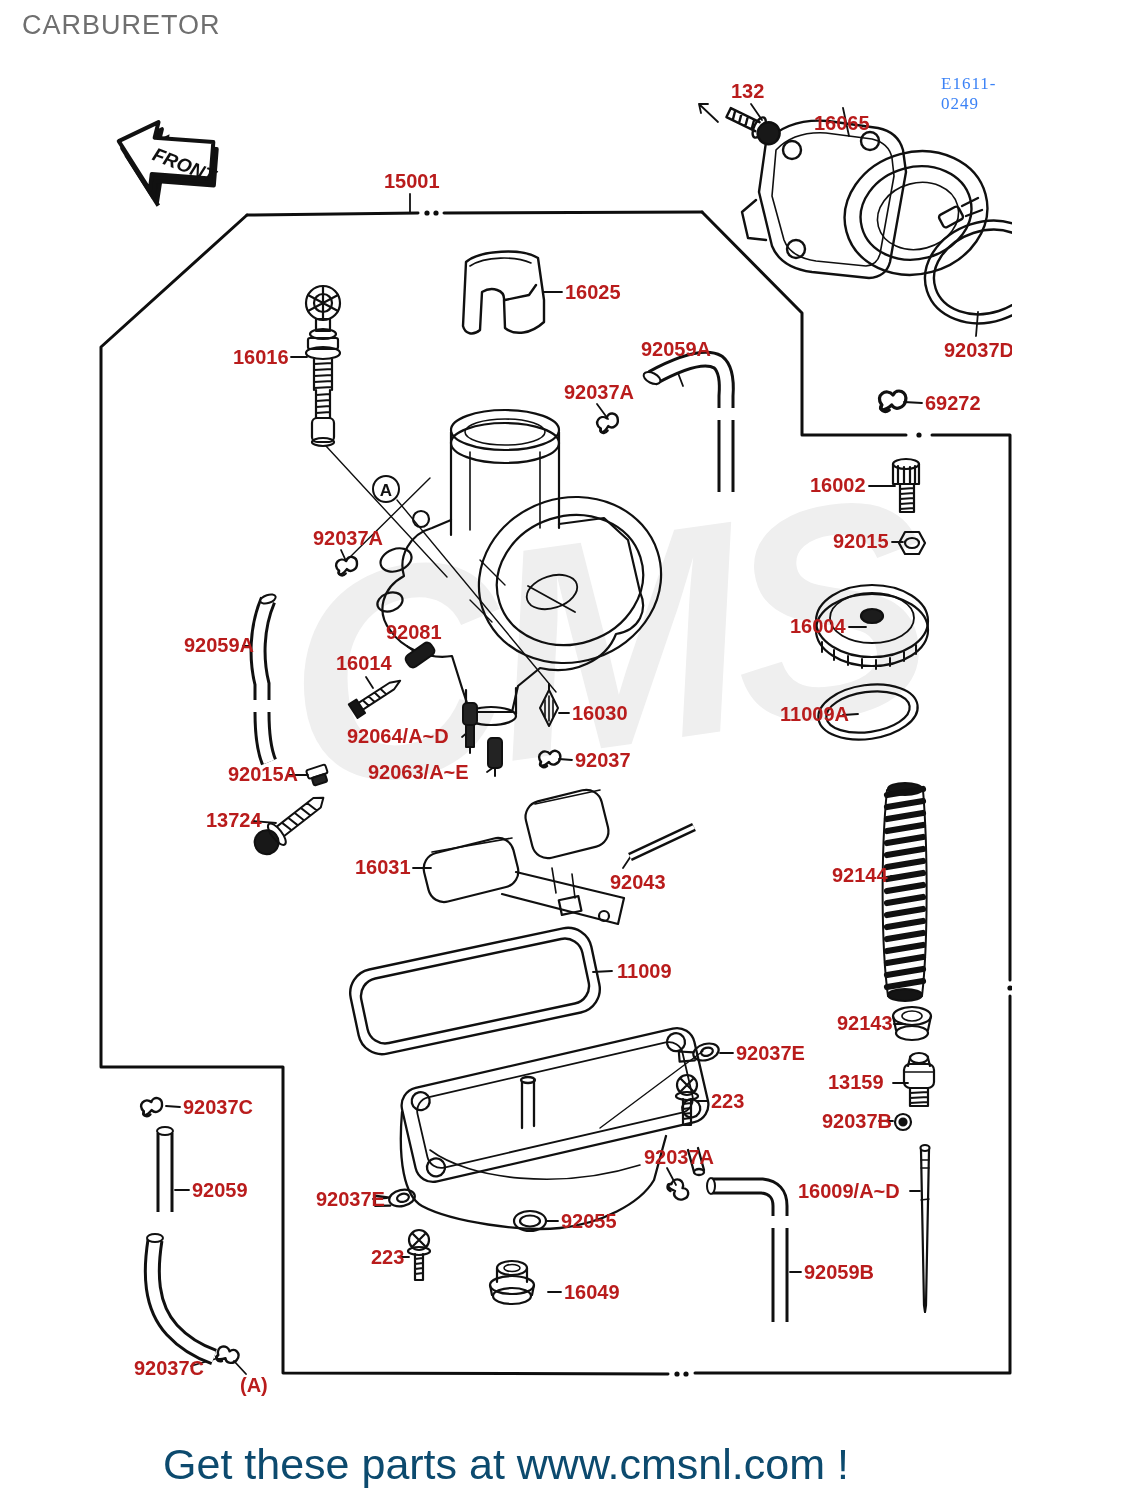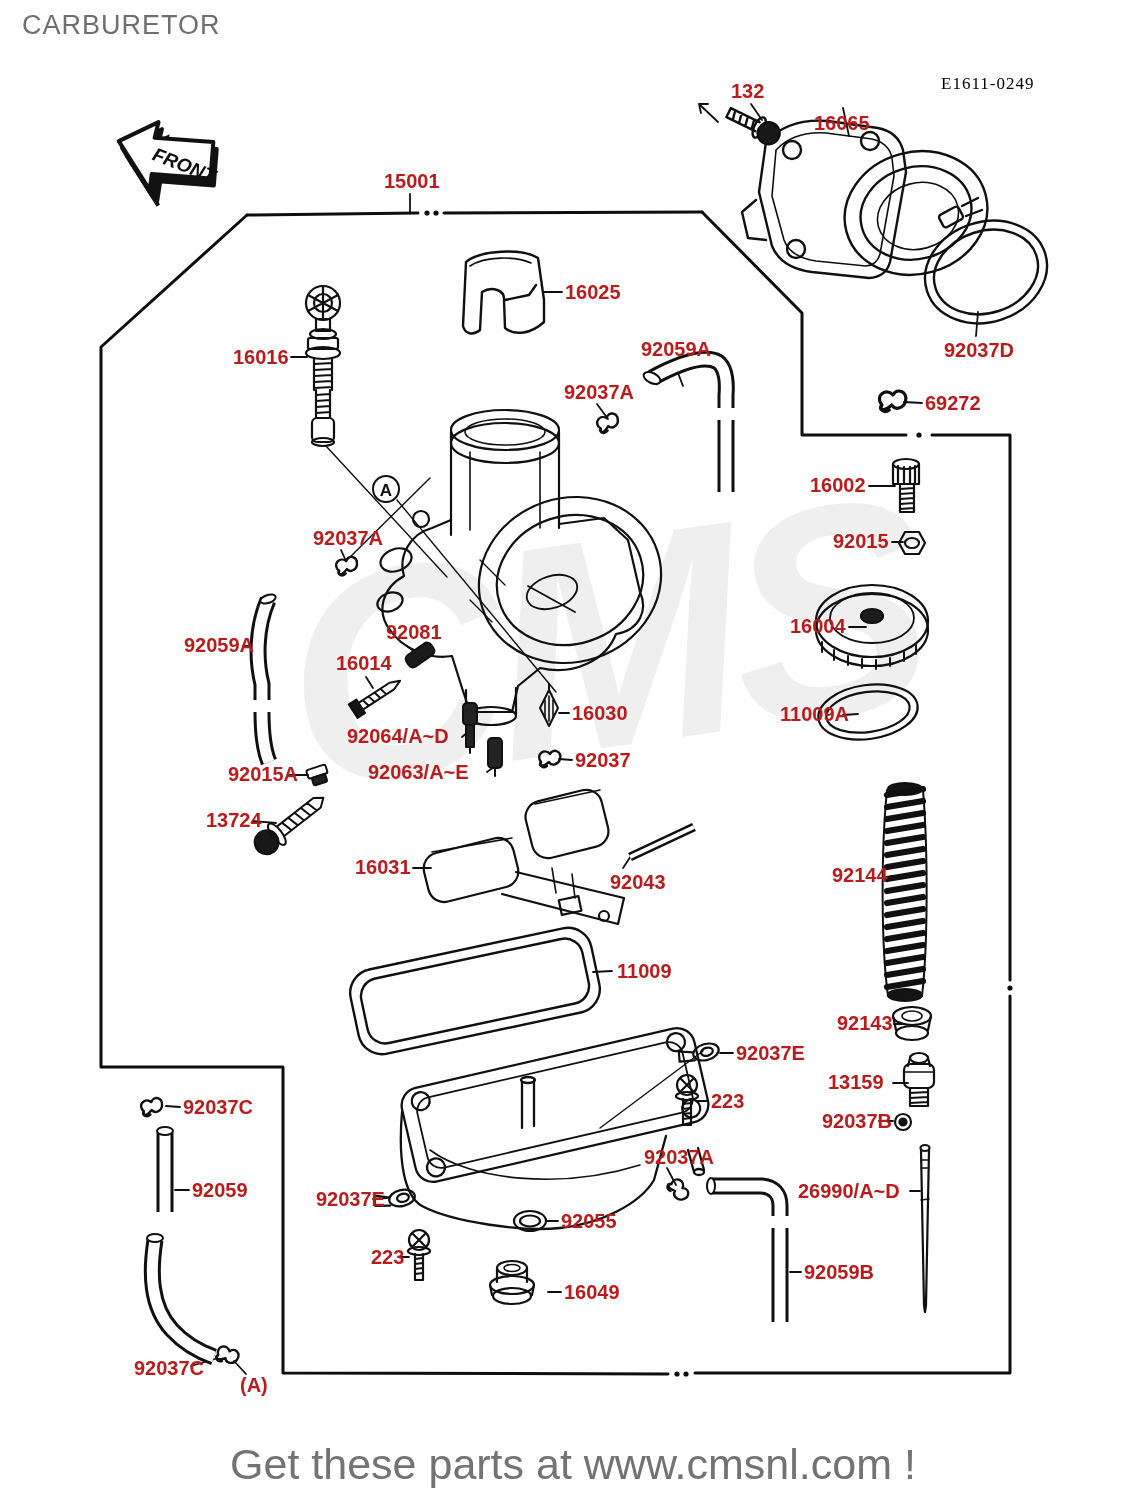--- a/index.html
+++ b/index.html
@@ -1,32 +1,32 @@
 <!DOCTYPE html>
 <html><head>
 <meta charset="utf-8">
 <style>
   html,body{margin:0;padding:0;background:#fff;}
-  #stage{position:relative;width:1146px;height:1500px;background:#ffffff;overflow:hidden;
+  #stage{position:relative;width:1012px;height:1500px;background:#ffffff;overflow:hidden;
          font-family:"Liberation Sans",sans-serif;}
   .page-title{position:absolute;left:22px;top:10px;font-size:27px;letter-spacing:1px;
               color:#6f6f6f;font-weight:400;}
-  .diagram-code{position:absolute;left:941px;top:74px;font-size:17px;color:#000000;
+  .diagram-code{position:absolute;left:941px;top:74px;font-size:17px;color:#3b82f6;
                 font-family:"Liberation Serif",serif;letter-spacing:1px;}
   .watermark-logo{position:absolute;left:285px;top:470px;font-size:300px;font-weight:700;
                   font-style:italic;color:#efefef;transform:rotate(-8deg);z-index:1;
                   letter-spacing:-10px;}
   .watermark-url{position:absolute;left:138px;top:896px;font-size:60px;font-weight:700;
                  color:#dedede;letter-spacing:7px;z-index:1;white-space:nowrap;}
   svg.lineart{position:absolute;left:0;top:0;z-index:2;}
   #labels{position:absolute;left:0;top:0;width:100%;height:100%;z-index:3;}
   .part-label{position:absolute;font-size:20px;font-weight:700;color:#b91c1c;
               white-space:nowrap;line-height:22px;letter-spacing:0px;}
   .footer-banner{position:absolute;left:0;top:1440px;width:100%;text-align:center;
-                 font-size:43px;color:#737373;z-index:3;}
+                 font-size:43px;color:#0c4a6e;z-index:3;}
 </style>
 </head>
 <body>
 
 <div id="stage">
 
   <div class="page-title">CARBURETOR</div>
   <div class="diagram-code">E1611-0249</div>
 
   <div class="watermark-logo">CMS</div>
@@ -411,21 +411,21 @@
       <span class="part-label" style="left: 832px; top: 864px;">92144</span>
       <span class="part-label" style="left: 617px; top: 960px;">11009</span>
       <span class="part-label" style="left: 837px; top: 1012px;">92143</span>
       <span class="part-label" style="left: 736px; top: 1042px;">92037E</span>
       <span class="part-label" style="left: 828px; top: 1071px;">13159</span>
       <span class="part-label" style="left: 711px; top: 1090px;">223</span>
       <span class="part-label" style="left: 822px; top: 1110px;">92037B</span>
       <span class="part-label" style="left: 183px; top: 1096px;">92037C</span>
       <span class="part-label" style="left: 192px; top: 1179px;">92059</span>
       <span class="part-label" style="left: 644px; top: 1146px;">92037A</span>
-      <span class="part-label" style="left: 798px; top: 1180px;">26990/A~D</span>
+      <span class="part-label" style="left: 798px; top: 1180px;">16009/A~D</span>
       <span class="part-label" style="left: 316px; top: 1188px;">92037E</span>
       <span class="part-label" style="left: 561px; top: 1210px;">92055</span>
       <span class="part-label" style="left: 804px; top: 1261px;">92059B</span>
       <span class="part-label" style="left: 371px; top: 1246px;">223</span>
       <span class="part-label" style="left: 564px; top: 1281px;">16049</span>
       <span class="part-label" style="left: 134px; top: 1357px;">92037C</span>
       <span class="part-label" style="left: 240px; top: 1374px;">(A)</span>
     </div>
 
   <div class="footer-banner">Get these parts at www.cmsnl.com !</div>

